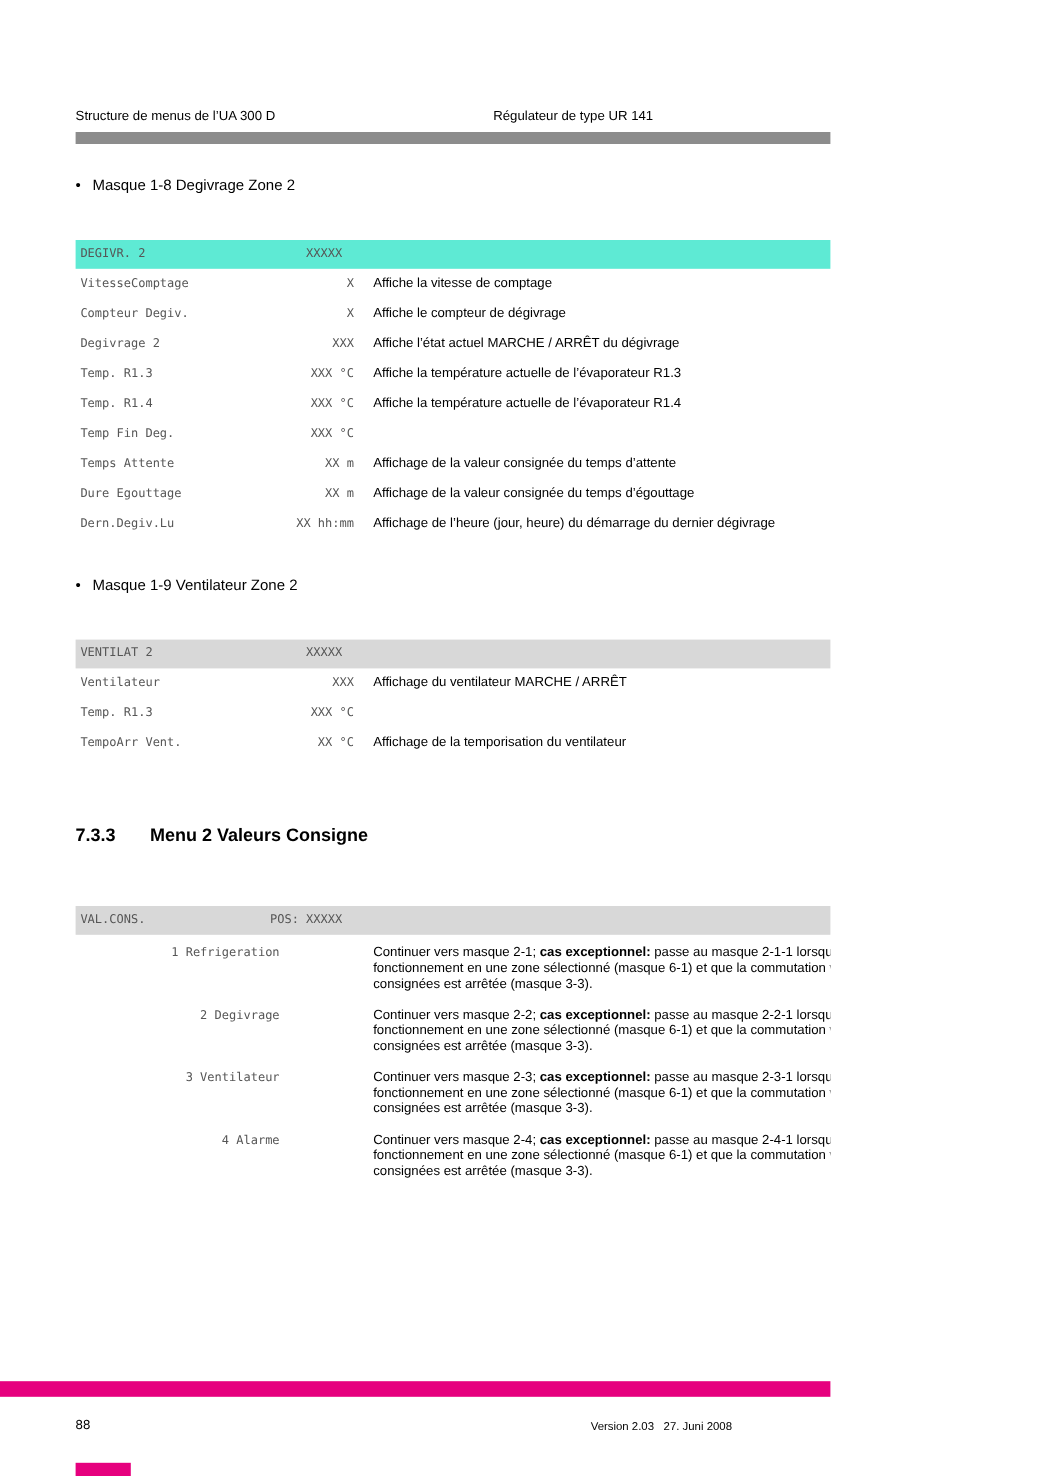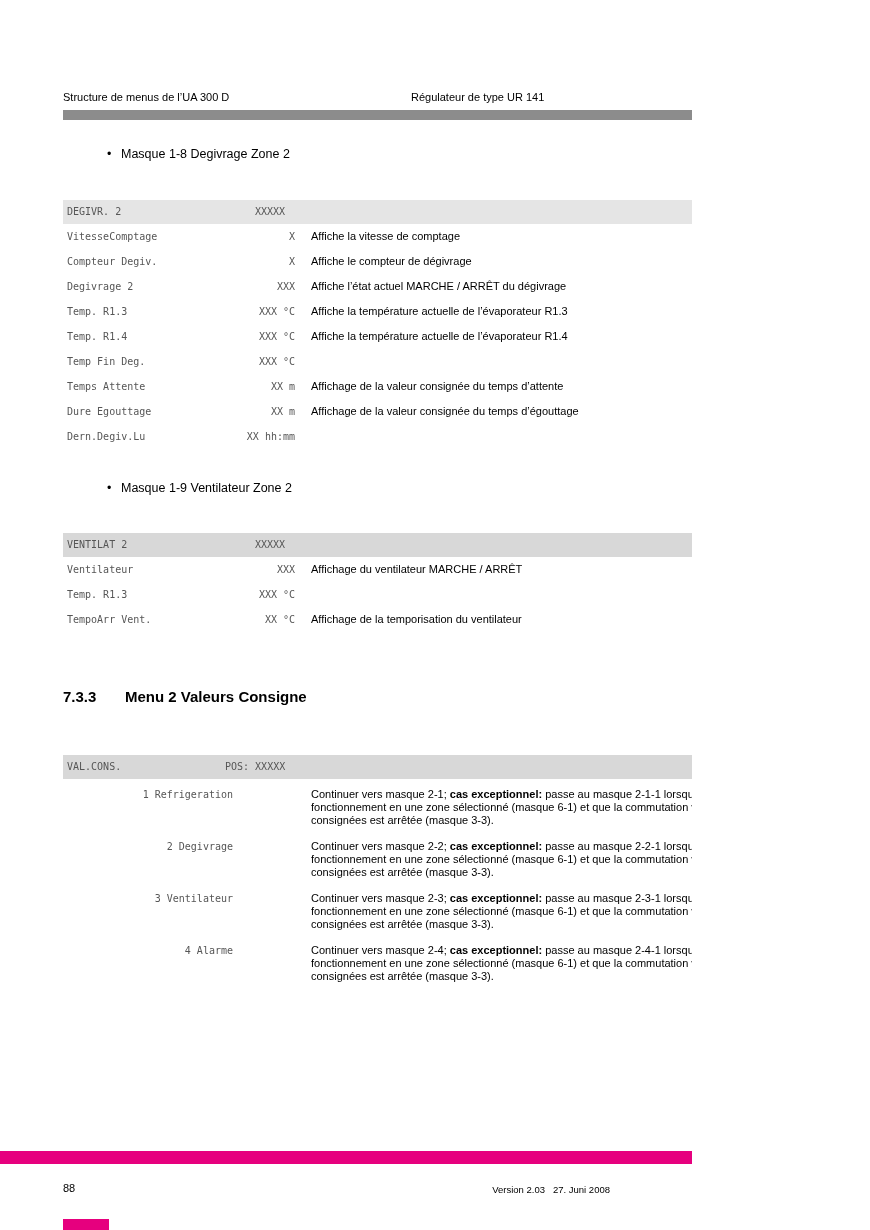--- a/index.html
+++ b/index.html
@@ -1,21 +1,21 @@
 <!DOCTYPE html>
 <html><head>
 <meta charset="utf-8">
 <style>
   html,body{margin:0;padding:0;background:#fff;}
   .page{position:relative;width:692px;height:1230px;background:#ffffff;
         font-family:"Liberation Sans","DejaVu Sans",sans-serif;color:#000;overflow:hidden;}
   .hdr{position:absolute;top:90px;left:63px;right:40px;font-size:11px;line-height:14px;}
   .hdr .hr-right{position:absolute;left:348px;top:0;}
   .hrule{position:absolute;top:110px;left:63px;width:767px;height:10px;background:#8c8c8c;}
-  .bullet-line{position:absolute;left:63px;font-size:12.5px;margin-left:44px;}
+  .bullet-line{position:absolute;left:63px;font-size:12.5px;}
   .bullet-line .dot{display:inline-block;width:14px;}
   .sec-heading{position:absolute;left:63px;top:688px;font-size:15px;font-weight:bold;}
   .sec-heading .num{display:inline-block;width:62px;}
   .mtable{position:absolute;left:63px;width:727px;}
   .thead{position:relative;height:24px;background:#d8d8d8;
          font-family:"DejaVu Sans Mono","Liberation Mono",monospace;
          font-size:10px;color:#565656;line-height:24px;}
   .thead .t-title{position:absolute;left:4px;}
   .thead .t-val{position:absolute;left:192px;}
   .t3 .thead .t-val{left:162px;}
@@ -42,21 +42,21 @@
     <span>Structure de menus de l’UA 300 D</span>
     <span class="hr-right">Régulateur de type UR 141</span>
   </div>
   <div class="hrule" style="background: rgb(140, 140, 140);"></div>
 
   <div class="bullet-line" style="top:147px;">
     <span class="dot">•</span><span>Masque 1-8 Degivrage Zone 2</span>
   </div>
 
   <div class="mtable" style="top:200px;">
-    <div class="thead" style="background: #e5e5e5; padding-left: 27px;">
+    <div class="thead" style="background: #5eead4; padding-left: 27px;">
       <span class="t-title">DEGIVR. 2</span>
       <span class="t-val">XXXXX</span>
     </div>
     <div class="trow">
       <span class="mono lbl">VitesseComptage</span>
       <span class="mono val">X</span>
       <span class="desc">Affiche la vitesse de comptage</span>
     </div>
     <div class="trow">
       <span class="mono lbl">Compteur Degiv.</span>
@@ -88,20 +88,21 @@
       <span class="desc">Affichage de la valeur consignée du temps d’attente</span>
     </div>
     <div class="trow">
       <span class="mono lbl">Dure Egouttage</span>
       <span class="mono val">XX m</span>
       <span class="desc">Affichage de la valeur consignée du temps d’égouttage</span>
     </div>
     <div class="trow">
       <span class="mono lbl">Dern.Degiv.Lu</span>
       <span class="mono val">XX hh:mm</span>
+      <span class="desc">Affichage de l’heure (jour, heure) du démarrage du dernier dégivrage</span>
     </div>
   </div>
 
   <div class="bullet-line" style="top:481px;">
     <span class="dot">•</span><span>Masque 1-9 Ventilateur Zone 2</span>
   </div>
 
   <div class="mtable" style="top:533px;">
     <div class="thead" style="background: rgb(216, 216, 216);">
       <span class="t-title">VENTILAT 2</span>

